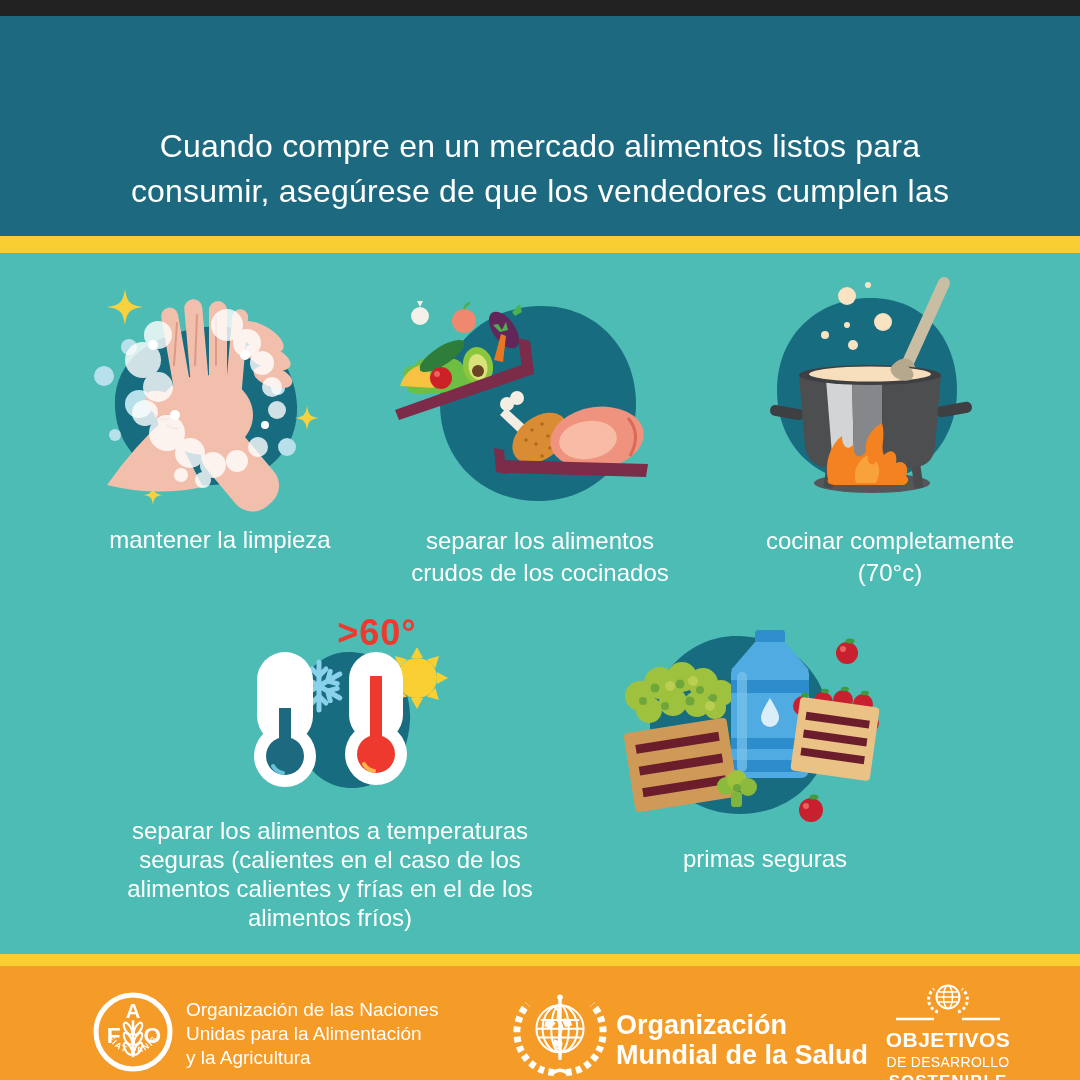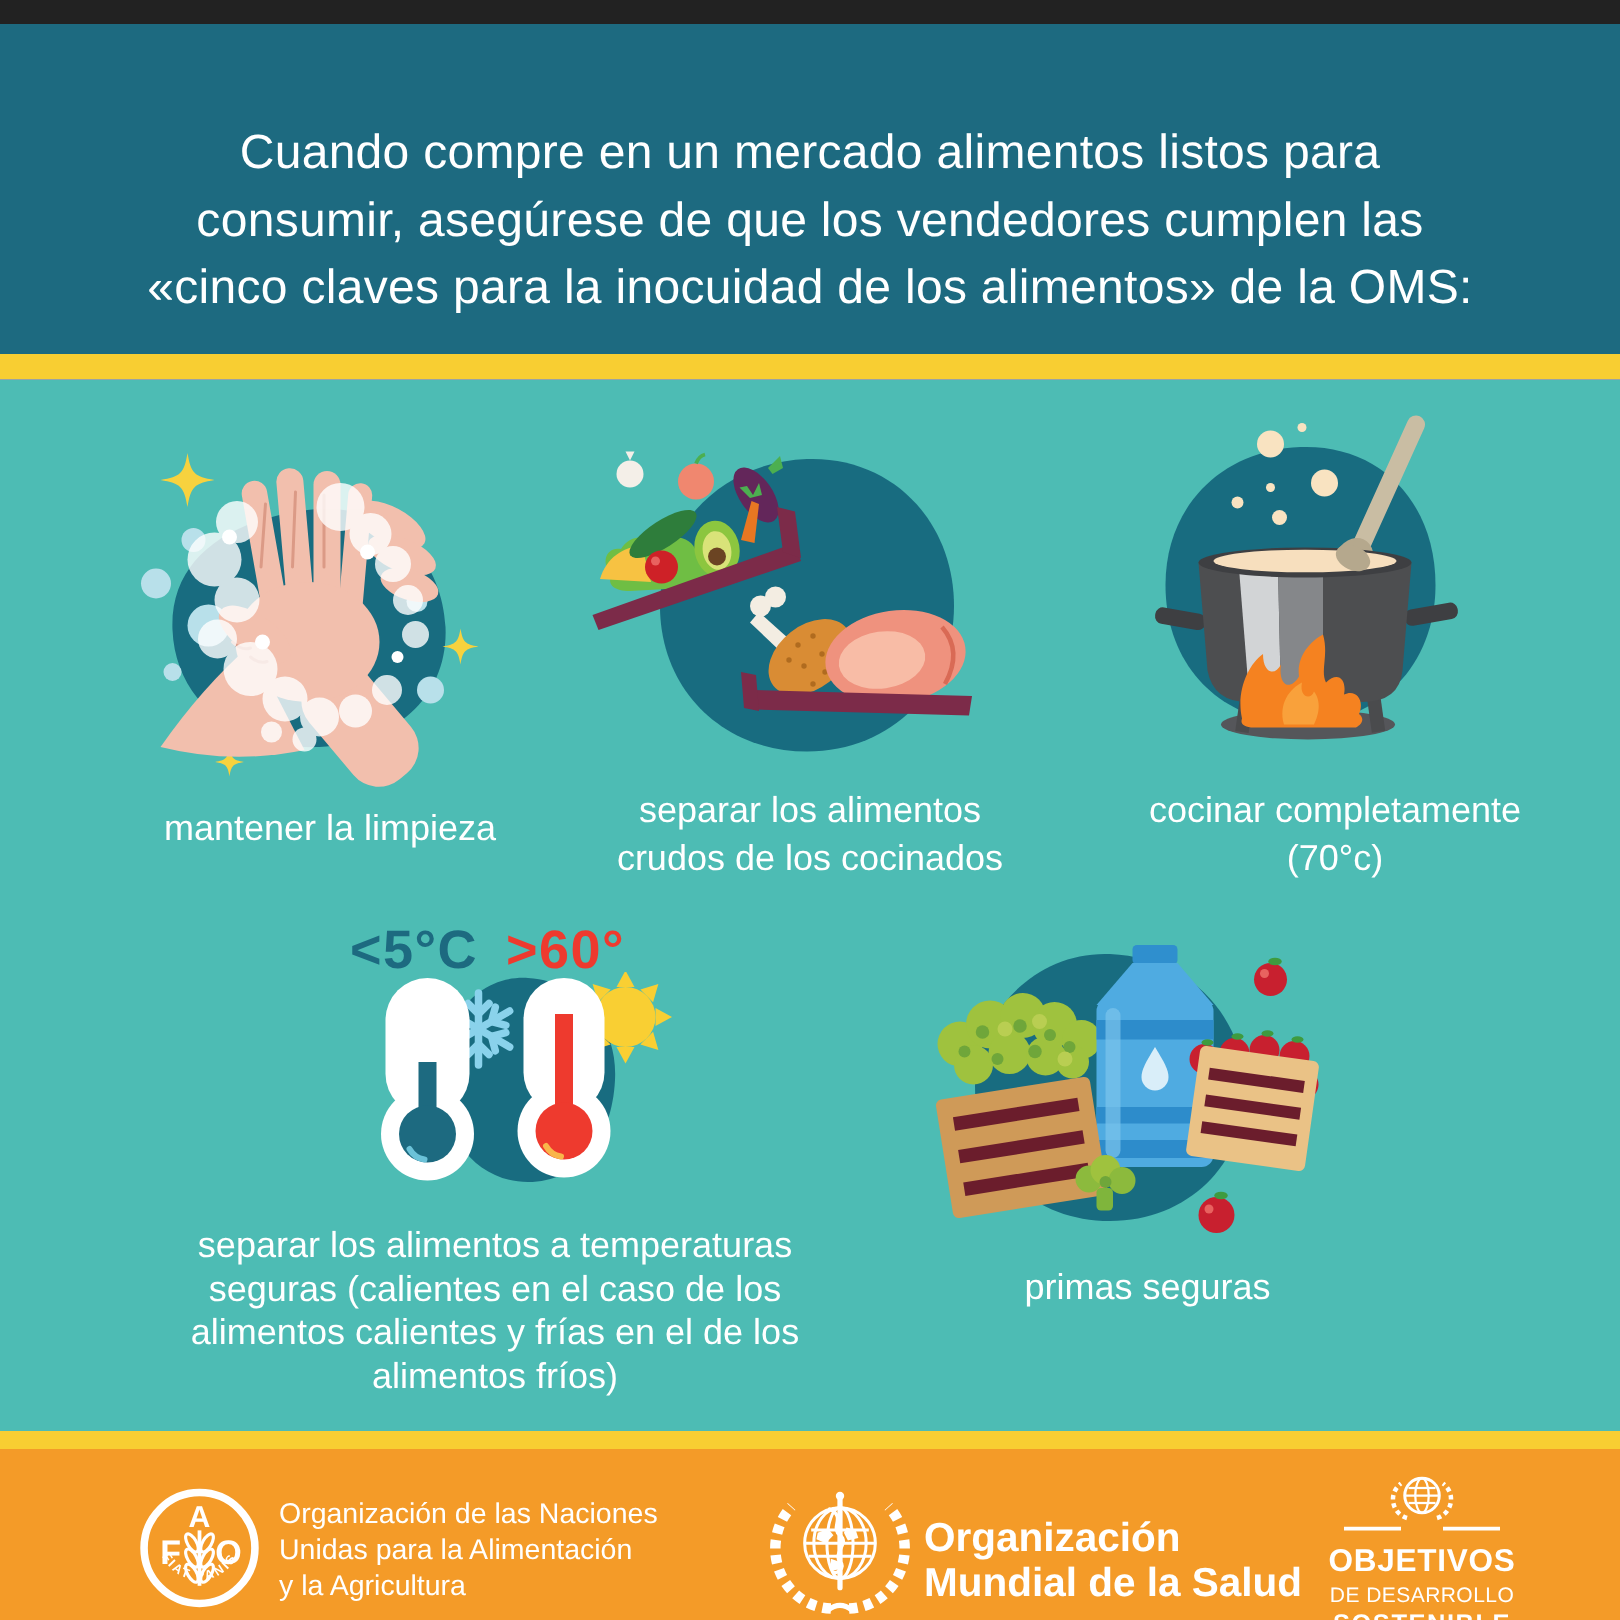--- a/index.html
+++ b/index.html
@@ -34,27 +34,26 @@
   .sdg-l3{font-size:17px;font-weight:700;letter-spacing:1px;margin-top:2px;}
 </style>
 </head>
 <body>
 
 <div class="page">
 
   <div class="header">
     <span class="hline">Cuando compre en un mercado alimentos listos para</span>
     <span class="hline">consumir, asegúrese de que los vendedores cumplen las</span>
-    <span class="hline">«cinco claves para la inocuidad de los alimentos» de la OMS:</span>
   </div>
   <div class="stripe-top"></div>
 
   <div class="main">
 
-    <div class="tile" style="left:50px;top:25px;width:340px;height:330px">
+    <div class="tile" style="left:50px;top:12px;width:340px;height:330px">
       <svg style="left:5px;top:0" width="335" height="252" viewBox="0 0 335 252">
         <path d="M150,62 C205,55 240,95 242,140 C244,185 210,218 158,220 C106,222 62,192 60,142 C58,96 95,69 150,62 Z" fill="#186C80"></path>
         <g fill="#B8E0EA">
           <circle cx="74" cy="82" r="8"></circle>
             <circle cx="49" cy="111" r="10"></circle>
             <circle cx="84" cy="139" r="14"></circle>
           <circle cx="232" cy="182" r="9"></circle>
             <circle cx="223" cy="123" r="7"></circle>
             <circle cx="60" cy="170" r="6"></circle>
         </g>
@@ -196,21 +195,20 @@
           <path d="M126,212 C122,198 130,188 138,184 C136,194 144,196 146,190 C152,198 148,208 146,212 Z" fill="#F9A13B"></path>
         </g>
       </svg>
       <div class="label row1-label" style="top:259px">
         <span class="ln">cocinar completamente</span>
         <span class="ln">(70°c)</span>
       </div>
     </div>
 
     <div class="tile" style="left:70px;top:345px;width:520px;height:330px">
-      <span class="temp-val temp-cold">&lt;5°C</span>
       <span class="temp-val temp-hot">&gt;60°</span>
       <svg style="left:0;top:50px" width="520" height="150" viewBox="0 0 520 150">
         <path d="M282,4 C316,6 342,34 340,72 C338,112 316,140 282,140 C248,140 224,110 224,70 C224,32 248,2 282,4 Z" fill="#186C80"></path>
         <g transform="translate(249,38)" stroke="#8AD2EB" stroke-width="5" stroke-linecap="round" fill="none">
           <g>
               <path d="M0,-24 L0,24"></path>
               <path d="M-7,-17 L0,-10 L7,-17"></path>
               <path d="M-7,17 L0,10 L7,17"></path>
             </g>
           <g transform="rotate(60)">

